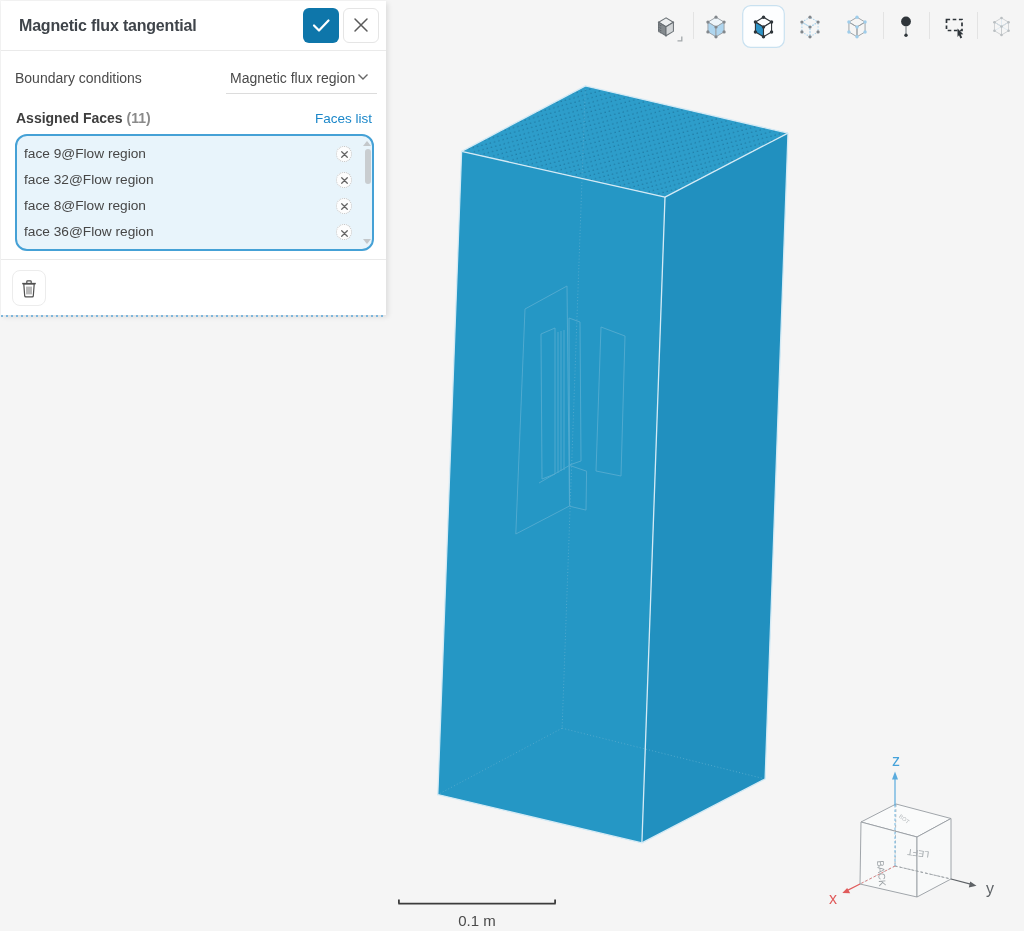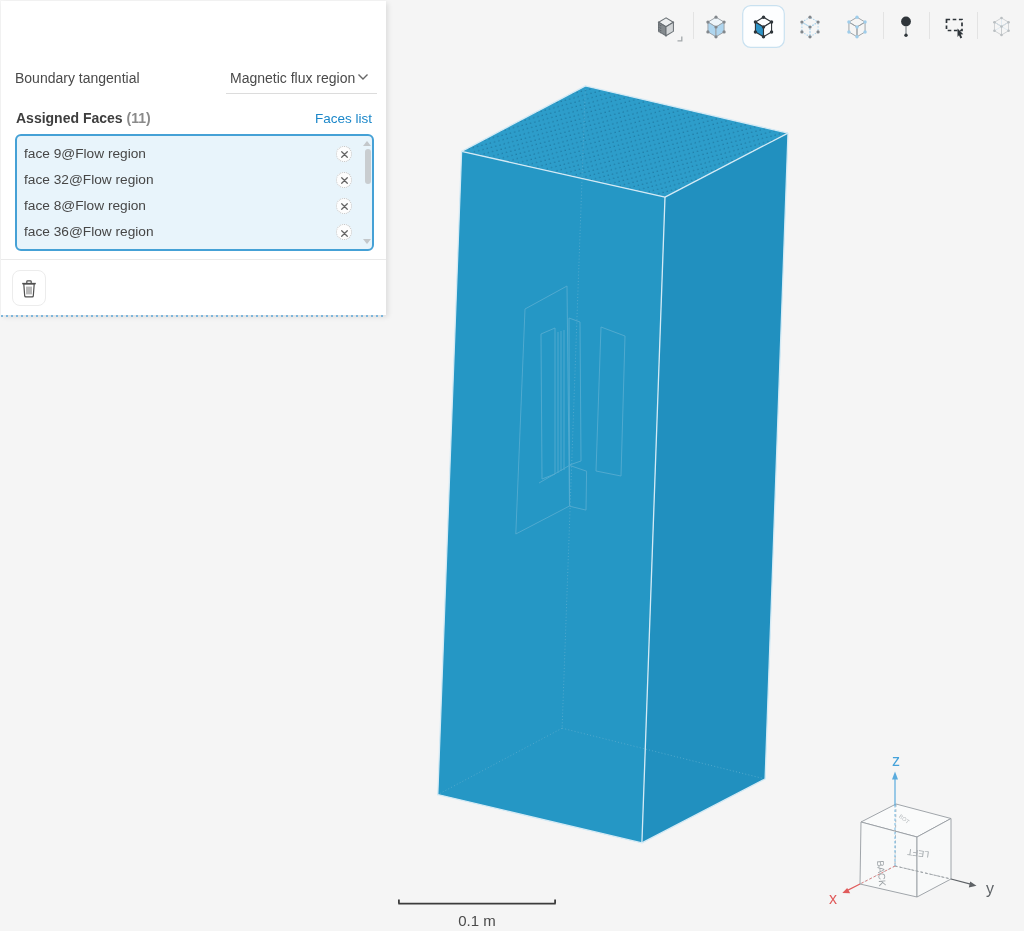--- a/index.html
+++ b/index.html
@@ -17,21 +17,21 @@
 #btnx{left:342px;background:#fff;border:1px solid #e5e5e5}
 .lbl{font-size:14px;color:#4a4a4a}
 #bc{position:absolute;left:14px;top:69px}
 #ddtext{position:absolute;left:229px;top:69px;width:126px;white-space:nowrap;overflow:hidden}
 #ddchev{position:absolute;left:356px;top:72px}
 #ddline{position:absolute;left:225px;top:92px;width:151px;height:1px;background:#dcdcdc}
 #af{position:absolute;left:15px;top:109px;font-size:14px;color:#3e3e3e;font-weight:700}
 #af span{font-weight:700;color:#8a8a8a}
 #clear{position:absolute;right:14px;top:109.5px;font-size:13.5px;color:#1b87c9}
 #listbox{position:absolute;left:14px;top:133px;width:359px;height:117px;box-sizing:border-box;
-  background:#e8f4fb;border:2px solid #45a1d6;border-radius:6px}
+  background:#e8f4fb;border:2px solid #45a1d6;border-radius:12px}
 .item{position:absolute;left:7px;height:26px;line-height:26px;font-size:13.7px;color:#464646}
 .xcirc{position:absolute;left:319px;width:16px;height:16px;border-radius:50%;background:#fdfdfd;
   border:1px dotted #c0c0c0;box-sizing:border-box}
 .xcirc svg{position:absolute;left:3.4px;top:3.4px}
 #sb-thumb{position:absolute;left:348px;top:13px;width:6px;height:35px;background:#c9cdd0;border-radius:3px}
 .sb-ar{position:absolute;left:346px;width:0;height:0;border-left:4.5px solid transparent;border-right:4.5px solid transparent}
 #div2{position:absolute;left:0;top:258px;width:100%;height:1px;background:#eaeaea}
 #trash{position:absolute;left:11px;top:269px;width:34px;height:36px;border:1px solid #ececec;
   border-radius:8px;background:#fff;box-sizing:border-box}
 </style></head>
@@ -217,21 +217,34 @@
         <circle cx="0" cy="0" r="1.8"></circle>
           <circle cx="-9.5" cy="5.8" r="1.8"></circle>
           <circle cx="9.5" cy="5.8" r="1.8"></circle>
         <circle cx="0" cy="11.5" r="1.8"></circle>
       </g>
     </g>
   </svg>
 </div>
 
 <div id="panel">
-  <div class="lbl" id="bc">Boundary tangential</div>
+  <div id="hdr">
+    <span id="title">Magnetic flux tangential</span>
+    <div class="btn" id="btncheck">
+      <svg width="36" height="35" viewBox="0 0 36 35">
+          <path d="M11 17.5 L16 22.5 L25.5 12.5" stroke="#fff" stroke-width="2.2" fill="none" stroke-linecap="round" stroke-linejoin="round"></path>
+        </svg>
+    </div>
+    <div class="btn" id="btnx">
+      <svg width="34" height="33" viewBox="0 0 34 33">
+          <path d="M11 10 L23 22 M23 10 L11 22" stroke="#5a5a5a" stroke-width="1.5" fill="none" stroke-linecap="round"></path>
+        </svg>
+    </div>
+  </div>
+  <div class="lbl" id="bc">Boundary conditions</div>
   <div class="lbl" id="ddtext">Magnetic flux region</div>
   <svg id="ddchev" width="12" height="8" viewBox="0 0 12 8">
       <path d="M1.5 1.5 L6 6 L10.5 1.5" stroke="#666" stroke-width="1.4" fill="none"></path>
     </svg>
   <div id="ddline"></div>
   <div id="af">Assigned Faces <span> (11)</span></div>
   <div id="clear">Faces list</div>
   <div id="listbox">
     <div class="item" style="top:4.5px">face 9@Flow region</div>
     <div class="item" style="top:30.8px">face 32@Flow region</div>

